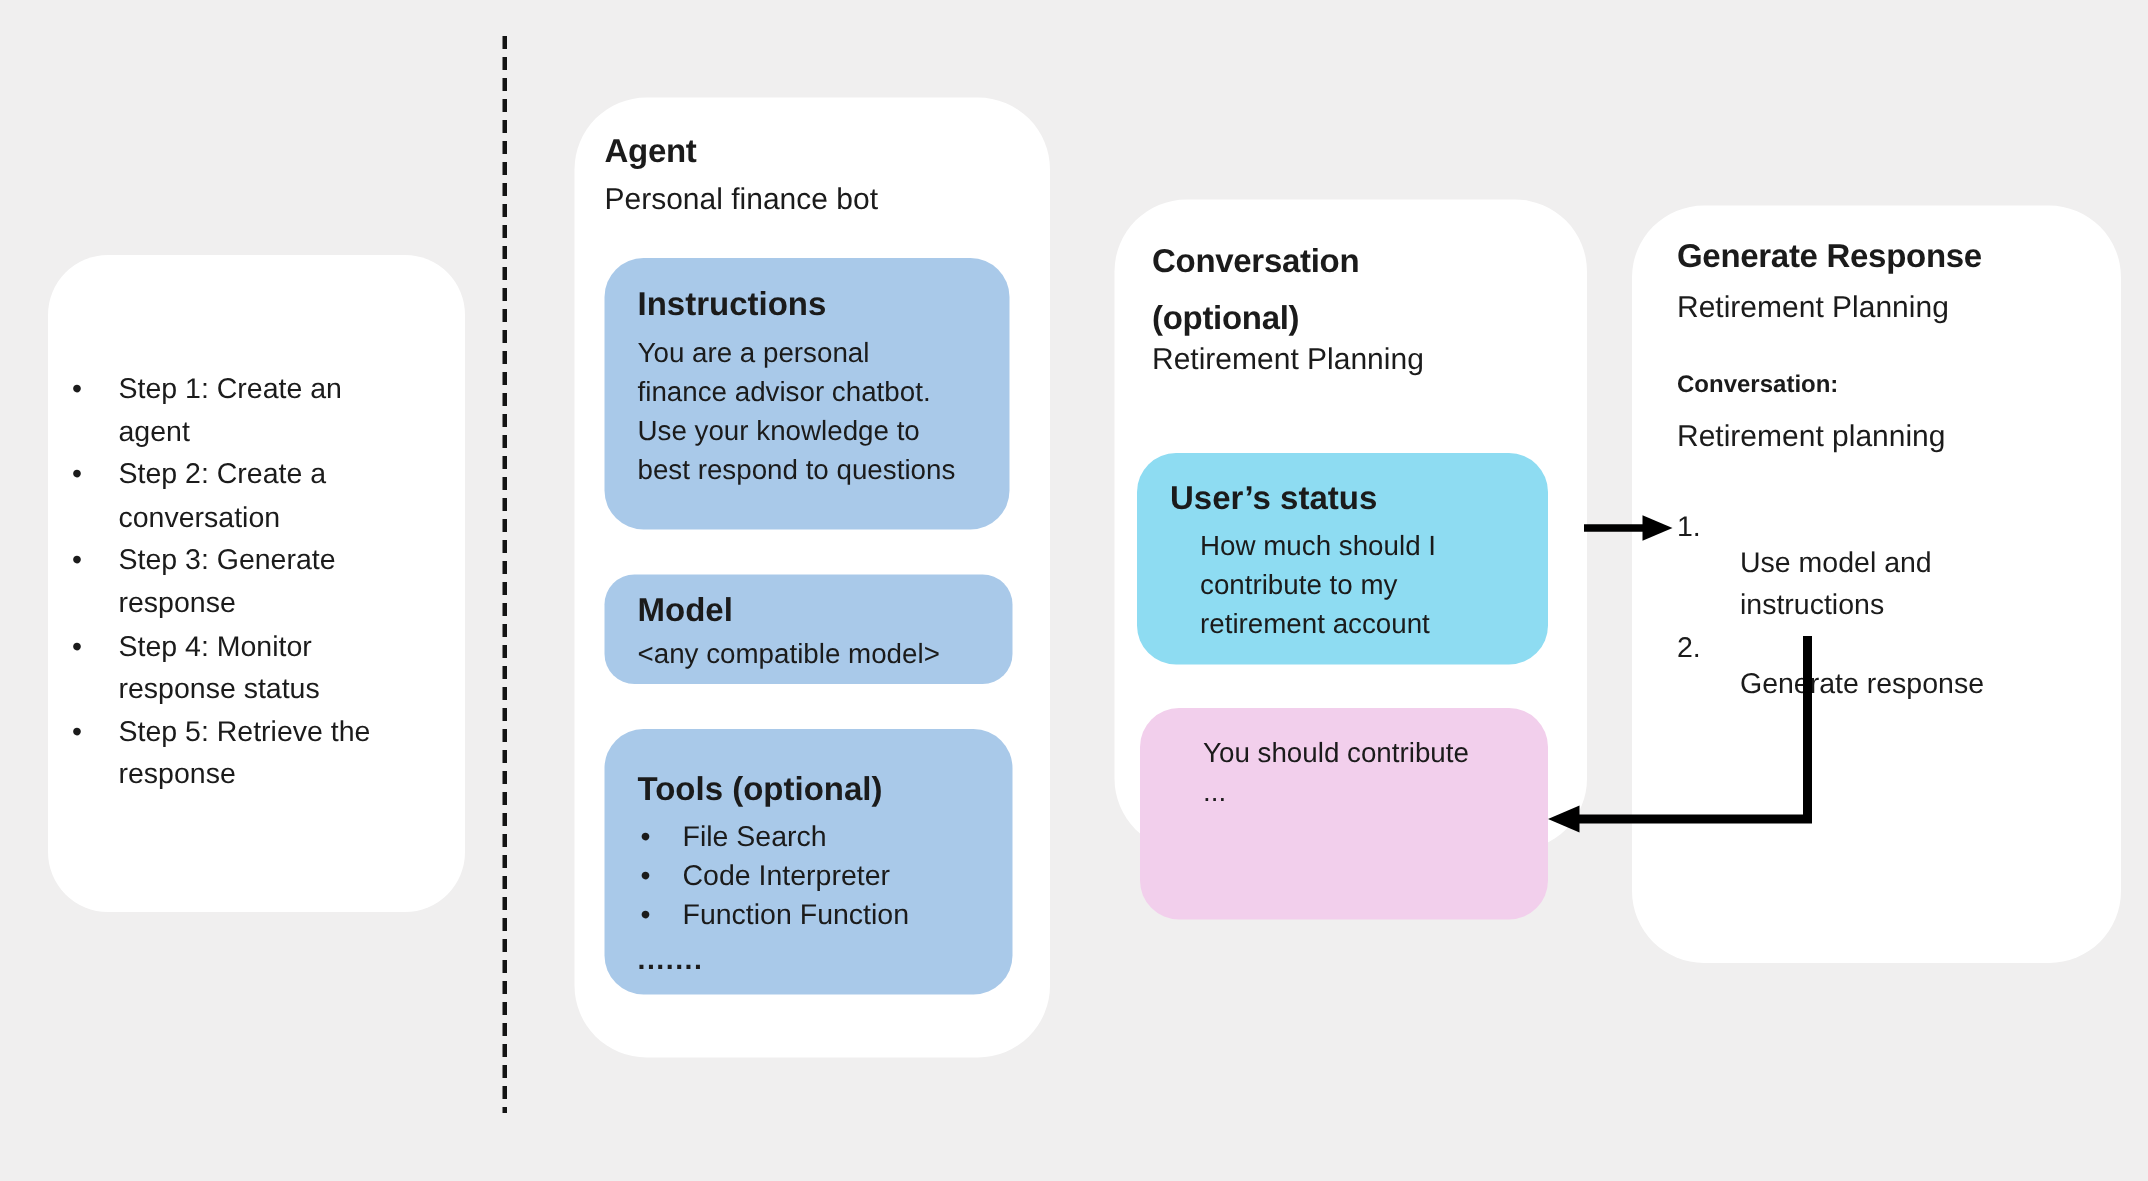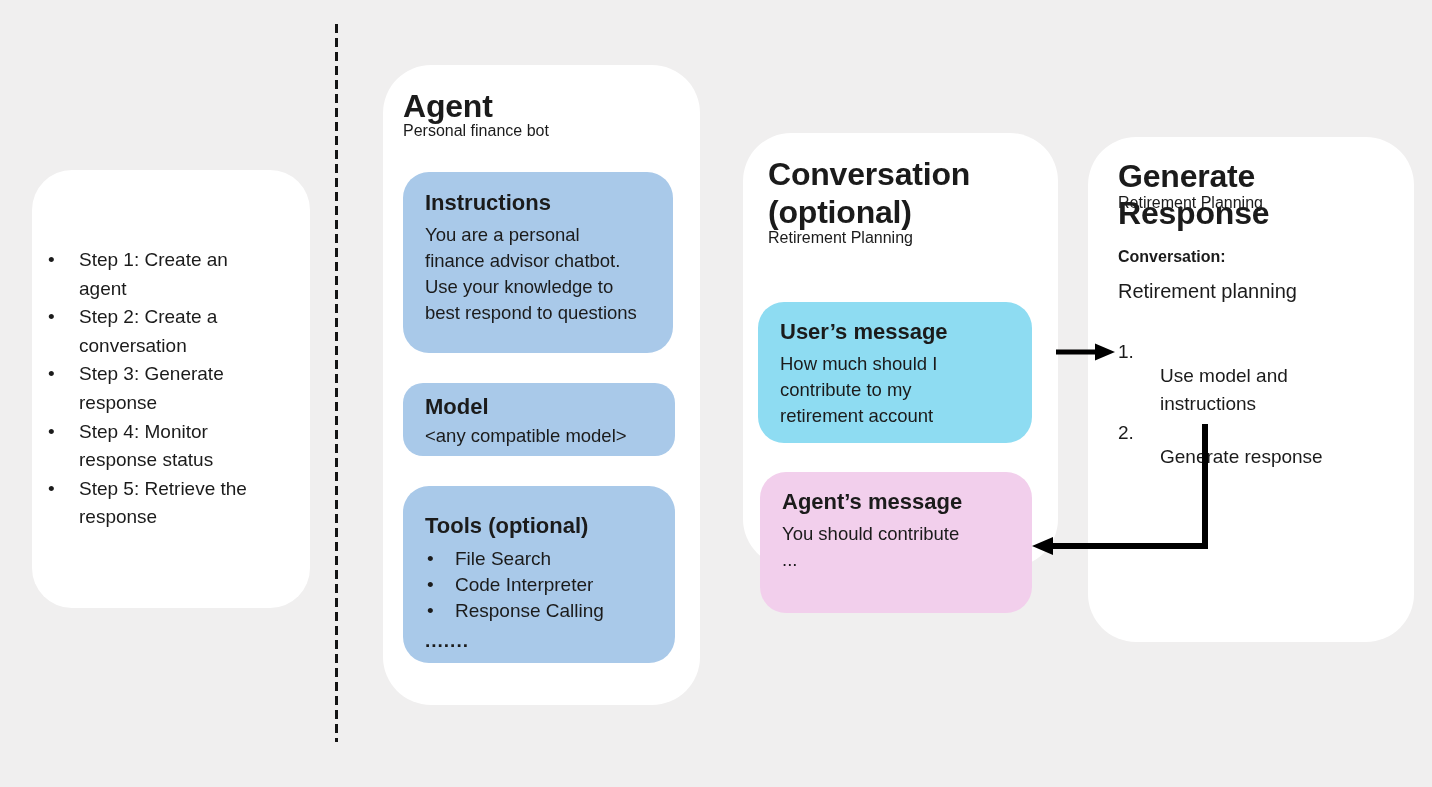--- a/index.html
+++ b/index.html
@@ -29,22 +29,22 @@
   .step-text { width: 192px; }
 
   
   .dashed-divider {
     position: absolute; left: 335px; top: 24px; width: 3px; height: 718px;
     background: repeating-linear-gradient(to bottom, #141414 0px, #141414 9px, transparent 9px, transparent 14px);
   }
 
   
   .agent-card { left: 383px; top: 65px; width: 317px; height: 640px; }
-  .card-title { position: absolute; font-size: 32px; font-weight: 700; letter-spacing: -0.2px; }
-  .card-subtitle { position: absolute; font-size: 16px; text-align: right; }
+  .card-title { position: absolute; font-size: 22px; font-weight: 700; letter-spacing: -0.2px; }
+  .card-subtitle { position: absolute; font-size: 20px; text-align: right; }
   .agent-card .card-title { left: 20px; top: 23px; }
   .agent-card .card-subtitle { left: 20px; top: 57px; }
 
   .blue-box { position: absolute; background: #a9c9e9; border-radius: 26px; padding: 18px 22px; }
   .box-title { font-size: 22px; font-weight: 700; margin-bottom: 6px; }
   .box-body { font-size: 18.5px; line-height: 26px; }
 
   .instructions-box { left: 20px; top: 107px; width: 270px; height: 181px; }
   .instructions-box .box-body { width: 214px; }
 
@@ -59,21 +59,21 @@
   .tools-more { font-size: 19px; font-weight: 700; letter-spacing: 1px; margin-top: 6px; }
 
   
   .conversation-card { left: 743px; top: 133px; width: 315px; height: 434px; }
   .conversation-card .card-title { left: 25px; top: 22px; line-height: 38px; }
   .conversation-card .card-subtitle { left: 25px; top: 96px; }
 
   .msg-box { position: absolute; border-radius: 26px; padding: 17px 22px; }
   .user-msg-box { left: 15px; top: 169px; width: 274px; height: 141px; background: #8edcf2; }
   .agent-msg-box { left: 17px; top: 339px; width: 272px; height: 141px; background: #f2cfec; }
-  .msg-box .box-body { width: 192px; }
+  .msg-box .box-body { width: 192px; margin-left: 20px; }
 
   
   .generate-card { left: 1088px; top: 137px; width: 326px; height: 505px; }
   .generate-card .card-title { left: 30px; top: 21px; }
   .generate-card .card-subtitle { left: 30px; top: 57px; }
   .gen-conv-label { position: absolute; left: 30px; top: 111px; font-size: 16px; font-weight: 700; }
   .gen-conv-value { position: absolute; left: 30px; top: 143px; font-size: 20px; }
   .gen-steps { position: absolute; left: 30px; top: 201px; list-style: none; }
   .gen-step { display: flex; font-size: 19px; line-height: 28.4px; }
   .gen-step-num { width: 42px; flex: 0 0 42px; }
@@ -134,41 +134,40 @@
         <li class="tool-item">
           <span class="tool-bullet">•</span>
           <span>File Search</span>
         </li>
         <li class="tool-item">
           <span class="tool-bullet">•</span>
           <span>Code Interpreter</span>
         </li>
         <li class="tool-item">
           <span class="tool-bullet">•</span>
-          <span>Response Calling</span>
+          <span>Function Function</span>
         </li>
       </ul>
       <div class="tools-more">.......</div>
     </div>
   </div>
 
   <div class="card conversation-card">
     <div class="card-title">
       <div>Conversation</div>
       <div>(optional)</div>
     </div>
     <div class="card-subtitle">Retirement Planning</div>
 
     <div class="msg-box user-msg-box">
-      <div class="box-title">User’s message</div>
+      <div class="box-title">User’s status</div>
       <div class="box-body">How much should I contribute to my retirement account</div>
     </div>
 
     <div class="msg-box agent-msg-box">
-      <div class="box-title">Agent’s message</div>
       <div class="box-body">You should contribute ...</div>
     </div>
   </div>
 
   <div class="card generate-card">
     <div class="card-title">Generate Response</div>
     <div class="card-subtitle">Retirement Planning</div>
     <div class="gen-conv-label">Conversation:</div>
     <div class="gen-conv-value">Retirement planning</div>
     <ol class="gen-steps">

